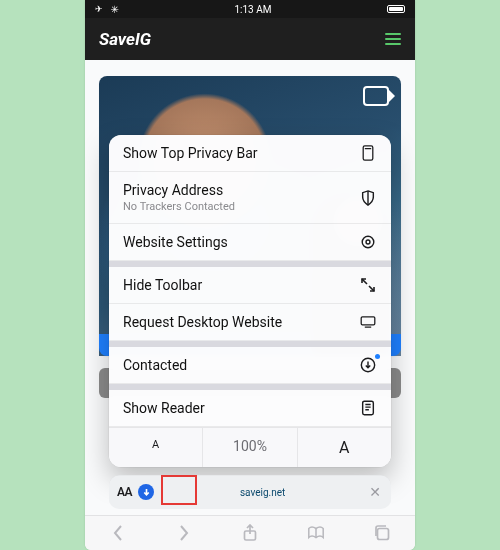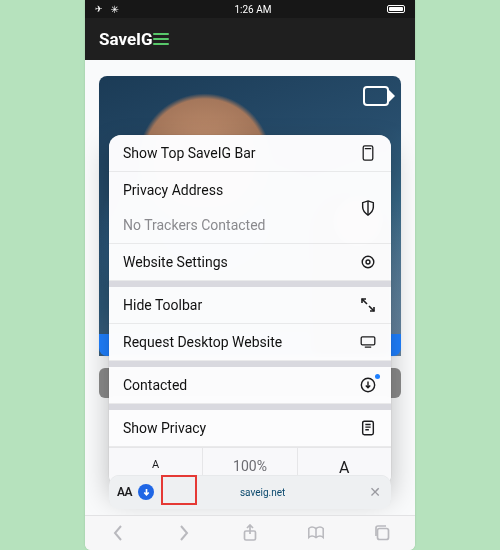--- a/index.html
+++ b/index.html
@@ -5,21 +5,21 @@
   * { margin: 0; padding: 0; box-sizing: border-box; font-family: -apple-system, BlinkMacSystemFont, "Segoe UI", Roboto, sans-serif; }
   body { background: #b6e2bd; width: 500px; height: 550px; overflow: hidden; position: relative; }
   .phone { position: absolute; left: 85px; top: 0; width: 330px; height: 550px; background: #fff; border-radius: 0 0 6px 6px; overflow: hidden; box-shadow: 0 0 2px rgba(0,0,0,.15); }
   .statusbar { height: 18px; background: #171717; color: #fff; display: flex; align-items: center; justify-content: space-between; padding: 0 10px; font-size: 10px; }
   .status-left { display: flex; gap: 4px; align-items: center; }
   .status-right { display: flex; gap: 4px; align-items: center; }
   .battery { width: 18px; height: 8px; border: 1px solid #fff; border-radius: 2px; position: relative; }
   .battery::after { content: ""; position: absolute; left: 1px; top: 1px; bottom: 1px; width: 14px; background: #fff; border-radius: 1px; }
   .plane { font-size: 9px; }
   .wifi, .spinner { font-size: 10px; }
-  .topbar { height: 42px; background: #1f1f1f; display: flex; align-items: center; justify-content: flex-start; padding: 0 14px; }
+  .topbar { height: 42px; background: #1f1f1f; display: flex; align-items: center; justify-content: space-between; padding: 0 14px; font-style: italic; }
   .brand { color: #fff; font-weight: 700; font-size: 17px; }
   .hamburger { display: flex; flex-direction: column; gap: 3px; }
   .hamburger span { display: block; width: 16px; height: 2px; background: #58c86a; border-radius: 1px; }
   .content { position: relative; height: calc(100% - 60px - 35px); background: #f9fafb; overflow: hidden; }
   .card { margin: 16px 14px 0; position: relative; border-radius: 8px; overflow: visible; box-shadow: 0 1px 2px rgba(0,0,0,.05); background: #fff; }
   .hero { height: 280px; border-radius: 8px 8px 0 0; background:
     linear-gradient(180deg, rgba(10,30,60,.0) 45%, rgba(10,30,60,.35) 100%),
     radial-gradient(circle at 35% 30%, #c79472 0%, #a5775b 22%, rgba(165,119,91,0) 24%),
     radial-gradient(ellipse at 38% 60%, #5fa0ce 0%, #3a7db2 22%, rgba(58,125,178,0) 45%),
     linear-gradient(160deg, #1b3b56 0%, #284e6d 40%, #376887 60%, #99b8d0 100%);
@@ -28,21 +28,21 @@
     background: radial-gradient(circle at 60% 16%, #d2a284 0 16%, rgba(0,0,0,0) 17%),
                 linear-gradient(#172a3c,#172a3c);
     border-radius: 36px 36px 8px 8px; filter: blur(.4px) contrast(1.05); }
   .cam-badge { position: absolute; top: 10px; right: 12px; width: 26px; height: 20px; }
   .cam-body { position: absolute; inset: 0; border: 2px solid #fff; border-radius: 4px; }
   .cam-tri  { position: absolute; right: -6px; top: 4px; width: 0; height: 0; border-left: 6px solid #fff; border-top: 6px solid transparent; border-bottom: 6px solid transparent; }
   .blue-strip { position:absolute; left:0; right:0; bottom:0; height: 22px; background:#1f80ff; border-radius: 0 0 8px 8px; }
   .gray-bar { margin: 12px 14px 0; height: 30px; background: #8b8b8b; border-radius: 6px; }
   .popmenu { position: absolute; left: 24px; top: 135px; width: 282px; border-radius: 12px; background: rgba(248,248,250,.98); box-shadow: 0 12px 28px rgba(0,0,0,.25), 0 0 0 .5px rgba(0,0,0,.08); overflow: hidden; backdrop-filter: blur(3px); }
   .pm-item { display: flex; align-items: center; justify-content: space-between; padding: 10px 14px; font-size: 14px; color: #111; border-bottom: 1px solid rgba(0,0,0,.07); background: rgba(255,255,255,.6); }
-  .pm-item.subtle .sub { font-size: 14px; color: #8a8a8e; margin-top: 19px; }
+  .pm-item.subtle .sub { font-size: 11px; color: #8a8a8e; margin-top: 2px; }
   .pm-gap { height: 6px; background: #d9d9df; }
   .pm-icon { width: 18px; text-align: center; color: #1c1c1e; }
   .pm-icon svg { width: 16px; height: 16px; display: block; margin: 0 auto; }
   .pm-item.dl .pm-icon { position: relative; }
   .pm-item.dl .dot { position: absolute; top: -3px; right: -3px; width: 5px; height: 5px; border-radius: 50%; background: #1f80ff; }
   .pm-item:last-child { border-bottom: none; }
   .zoomrow { display: flex; border-top: 1px solid rgba(0,0,0,.07); }
   .zcell { flex: 1; text-align: center; padding: 10px 0; font-size: 14px; color: #1c1c1e; }
   .zcell.small { font-size: 11px; }
   .zcell.mid { border-left: 1px solid rgba(0,0,0,.07); border-right: 1px solid rgba(0,0,0,.07); color: #6d6d72; }
@@ -69,21 +69,21 @@
       <span class="wifi">
         <svg viewBox="0 0 16 12" fill="none" stroke="#fff" stroke-width="1.6">
             <path d="M1 4c4-4 10-4 14 0"></path>
             <path d="M3.5 6.5c2.6-2.6 6.4-2.6 9 0"></path>
             <path d="M6 9c1.2-1.2 2.8-1.2 4 0"></path>
             <circle cx="8" cy="11" r="1" fill="#fff" stroke="none"></circle>
           </svg>
       </span>
       <span class="spinner">✳</span>
     </div>
-    <div>1:26 AM</div>
+    <div>1:13 AM</div>
     <div class="status-right">
       <div class="battery"></div>
     </div>
   </div>
 
   <div class="topbar">
     <div class="brand">SaveIG</div>
     <div class="hamburger">
         <span></span>
         <span></span>
@@ -99,21 +99,21 @@
             <div class="cam-tri"></div>
         </div>
         <div class="blue-strip"></div>
       </div>
     </div>
     <div class="gray-bar"></div>
   </div>
 
   <div class="popmenu">
     <div class="pm-item">
-      <span>Show Top SaveIG Bar</span>
+      <span>Show Top Privacy Bar</span>
       <span class="pm-icon">
         <svg viewBox="0 0 16 20" fill="none" stroke="#1c1c1e" stroke-width="1.6">
             <rect x="2" y="1" width="12" height="18" rx="2"></rect>
             <line x1="4" y1="4.5" x2="12" y2="4.5"></line>
           </svg>
       </span>
     </div>
     <div class="pm-item subtle">
       <span>
         <div>Privacy Address</div>
@@ -160,21 +160,21 @@
       <span class="pm-icon">
         <svg viewBox="0 0 18 18" fill="none" stroke="#1c1c1e" stroke-width="1.6">
             <circle cx="9" cy="9" r="7.5"></circle>
             <path d="M9 5v6M6.5 9.5L9 12l2.5-2.5"></path>
           </svg>
         <span class="dot"></span>
       </span>
     </div>
     <div class="pm-gap"></div>
     <div class="pm-item">
-      <span>Show Privacy</span>
+      <span>Show Reader</span>
       <span class="pm-icon">
         <svg viewBox="0 0 16 18" fill="none" stroke="#1c1c1e" stroke-width="1.6">
             <rect x="2" y="1.5" width="12" height="15" rx="2"></rect>
             <line x1="5" y1="5" x2="11" y2="5"></line>
             <line x1="5" y1="8" x2="11" y2="8"></line>
             <line x1="5" y1="11" x2="9" y2="11"></line>
           </svg>
       </span>
     </div>
     <div class="zoomrow">

